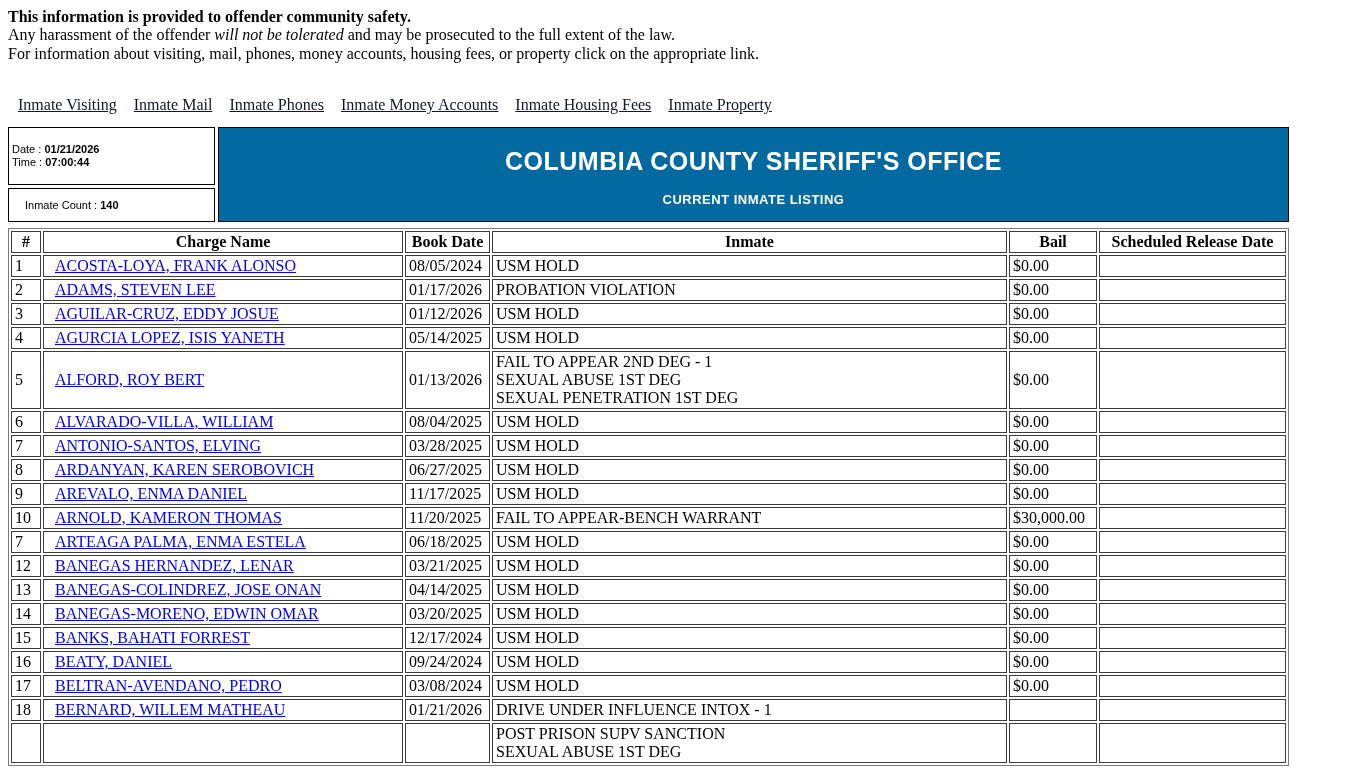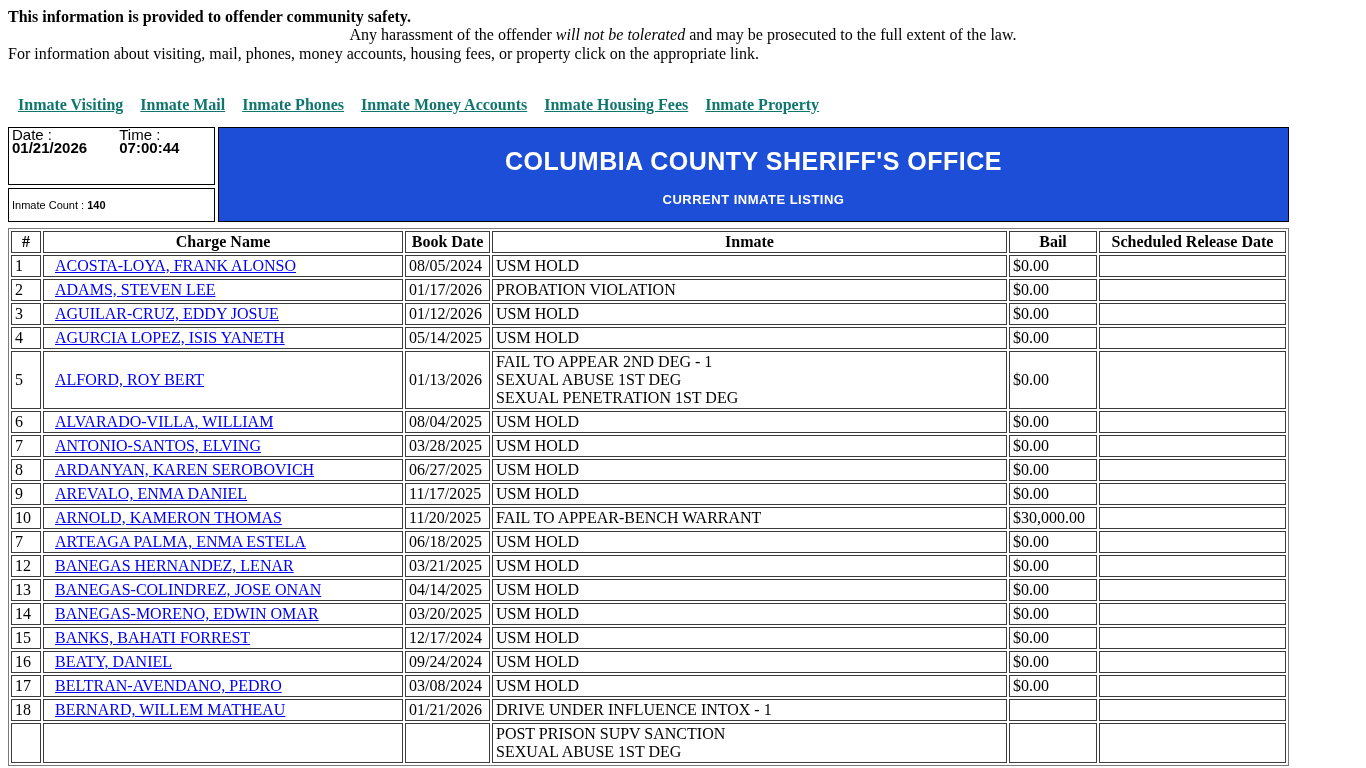--- a/index.html
+++ b/index.html
@@ -9,67 +9,66 @@
   }
   body {
     width: 1366px; height: 768px;
     overflow: hidden;
     font-family: "Liberation Serif", serif;
     font-size: 16px;
     color: #000000;
     padding: 8px;
   }
   .disclaimer-line1 { font-weight: bold; line-height: 18px; }
-  .disclaimer-line2 { line-height: 18px; text-align: center; }
+  .disclaimer-line2 { line-height: 18px; }
   .disclaimer-line2 .ital { font-style: italic; }
   .info-line { margin-top: 1px; line-height: 18px; }
 
   .nav {
     margin-top: 33px;
     margin-left: 10px;
   }
   .nav a {
-    color: #0f766e;
+    color: #0f172a;
     text-decoration: underline;
     margin-right: 13px;
-    font-weight: bold;
   }
 
   .header-section {
     margin-top: 13px;
     display: flex;
     gap: 3px;
     width: 1281px;
   }
   .left-col {
     width: 207px;
     display: flex;
     flex-direction: column;
     gap: 3px;
     flex: none;
   }
   .datetime-box {
     height: 58px;
     border: 1px solid #000000;
     font-family: "Liberation Sans", sans-serif;
-    font-size: 15px;
+    font-size: 11px;
     display: flex;
-    flex-direction: row;
+    flex-direction: column;
     justify-content: center;
     padding-left: 3px;
     line-height: 13px;
   }
   .count-box {
     height: 34px;
     border: 1px solid #000000;
     font-family: "Liberation Sans", sans-serif;
     font-size: 11px;
     display: flex;
     align-items: center;
-    padding-left: 3px;
+    padding-left: 16px;
   }
   .bold-val { font-weight: bold; }
   .banner {
     flex: 1;
     height: 95px;
     border: 1px solid #000000;
     color: #ffffff;
     text-align: center;
     font-family: "Liberation Sans", sans-serif;
   }
@@ -134,21 +133,21 @@
 <div class="header-section">
   <div class="left-col">
     <div class="datetime-box">
       <div><span>Date : </span><span class="bold-val">01/21/2026</span></div>
       <div><span>Time : </span><span class="bold-val">07:00:44</span></div>
     </div>
     <div class="count-box">
       <div><span>Inmate Count : </span><span class="bold-val">140</span></div>
     </div>
   </div>
-  <div class="banner" style="background-color: #1d4ed8;">
+  <div class="banner" style="background-color: #0369a1;">
     <div class="banner-title">COLUMBIA COUNTY SHERIFF'S OFFICE</div>
     <div class="banner-subtitle">CURRENT INMATE LISTING</div>
   </div>
 </div>
 
 <table class="inmate-table">
   <colgroup>
     <col style="width:30px">
       <col style="width:360px">
       <col style="width:85px">

